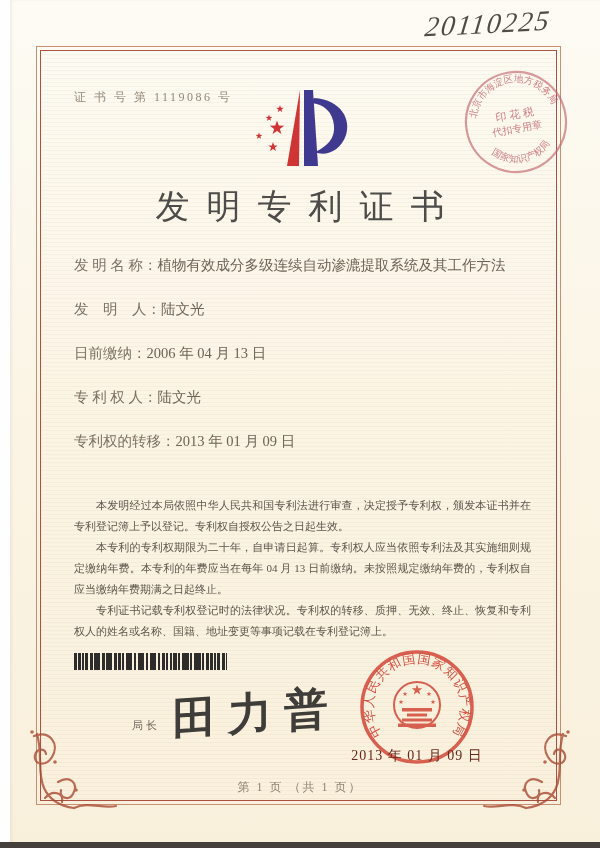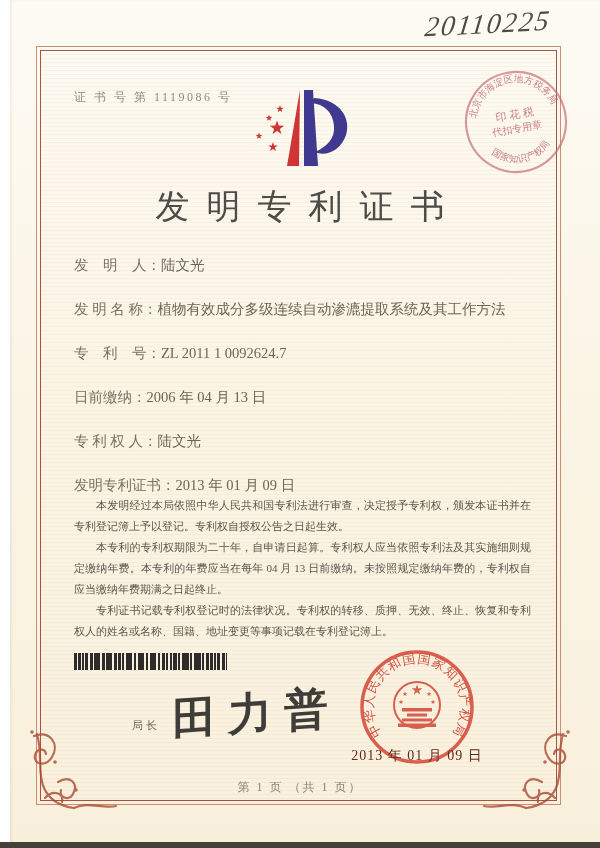--- a/index.html
+++ b/index.html
@@ -86,36 +86,33 @@
     <use href="#star5" transform="translate(31,32) scale(0.35)" fill="#cf3535"></use>
     <use href="#star5" transform="translate(21,50) scale(0.35)" fill="#cf3535"></use>
     <use href="#star5" transform="translate(39,42) scale(0.75)" fill="#cf3535"></use>
     <use href="#star5" transform="translate(35,61) scale(0.5)" fill="#cf3535"></use>
   </svg>
 
   <div class="title">发明专利证书</div>
 
   <div class="fields">
     <div class="field-row">
-      <span class="field-label">发　明　人：</span><span class="field-value">陆文光</span>
-    </div>
-    <div class="field-row">
       <span class="field-label">发 明 名 称：</span><span class="field-value">植物有效成分多级连续自动渗漉提取系统及其工作方法</span>
     </div>
     <div class="field-row">
-      <span class="field-label">专　利　号：</span><span class="field-value">ZL 2011 1 0092624.7</span>
+      <span class="field-label">发　明　人：</span><span class="field-value">陆文光</span>
     </div>
     <div class="field-row">
       <span class="field-label">日前缴纳：</span><span class="field-value">2006 年 04 月 13 日</span>
     </div>
     <div class="field-row">
       <span class="field-label">专 利 权 人：</span><span class="field-value">陆文光</span>
     </div>
     <div class="field-row">
-      <span class="field-label">发明专利证书：</span><span class="field-value">2013 年 01 月 09 日</span>
+      <span class="field-label">专利权的转移：</span><span class="field-value">2013 年 01 月 09 日</span>
     </div>
   </div>
 
   <div class="paragraphs">
     <p>本发明经过本局依照中华人民共和国专利法进行审查，决定授予专利权，颁发本证书并在专利登记簿上予以登记。专利权自授权公告之日起生效。</p>
     <p>本专利的专利权期限为二十年，自申请日起算。专利权人应当依照专利法及其实施细则规定缴纳年费。本专利的年费应当在每年 04 月 13 日前缴纳。未按照规定缴纳年费的，专利权自应当缴纳年费期满之日起终止。</p>
     <p>专利证书记载专利权登记时的法律状况。专利权的转移、质押、无效、终止、恢复和专利权人的姓名或名称、国籍、地址变更等事项记载在专利登记簿上。</p>
   </div>
 
   <div class="barcode"></div>

